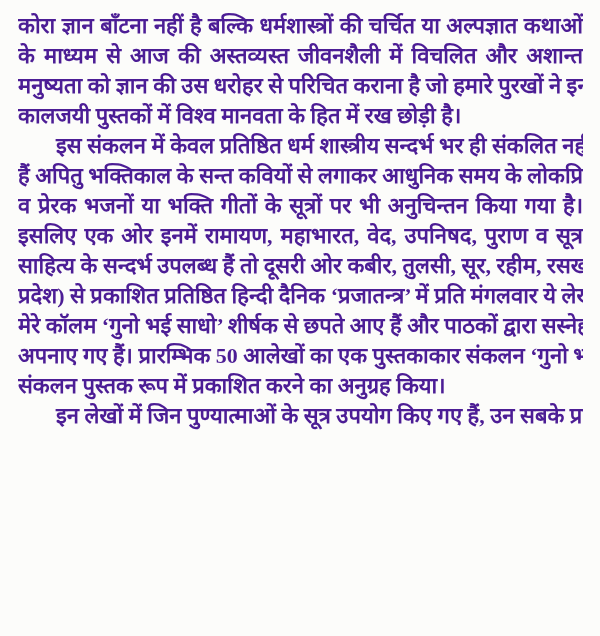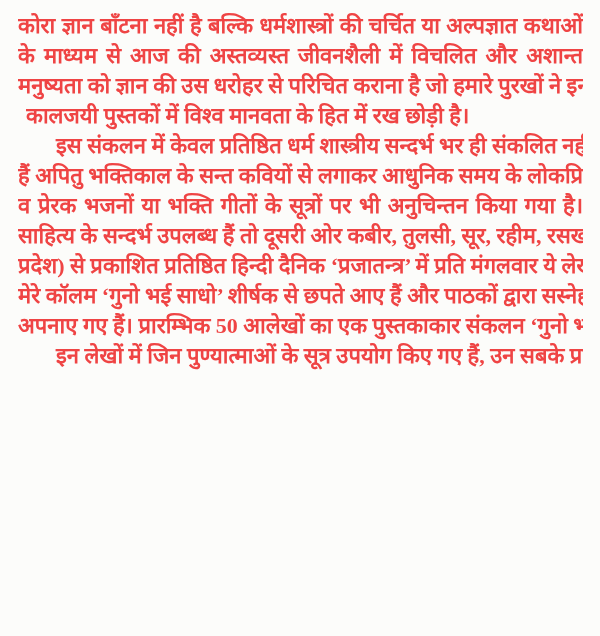--- a/index.html
+++ b/index.html
@@ -31,48 +31,49 @@
     line-height: 30px;
     height: 30px;
     overflow: hidden;
     text-align: justify;
     text-align-last: justify;
     white-space: nowrap;
   }
   .line.last {
     text-align: right;
     text-align-last: left;
-    margin-left: 8px;
   }
   .line.indent {
     padding-left: 38px;
   }
 </style>
 </head>
 <body style="background: rgb(252, 252, 250);">
 
-<div class="page" style="color: #ef4444;">
+<div class="page" style="color: #4c1d95;">
 
   <div class="para">
     <div class="line">कोरा ज्ञान बाँटना नहीं है बल्कि धर्मशास्त्रों की चर्चित या अल्पज्ञात कथाओं</div>
     <div class="line">के माध्यम से आज की अस्तव्यस्त जीवनशैली में विचलित और अशान्त</div>
     <div class="line">मनुष्यता को ज्ञान की उस धरोहर से परिचित कराना है जो हमारे पुरखों ने इन</div>
     <div class="line last">कालजयी पुस्तकों में विश्व मानवता के हित में रख छोड़ी है।</div>
   </div>
 
   <div class="para">
     <div class="line indent">इस संकलन में केवल प्रतिष्ठित धर्म शास्त्रीय सन्दर्भ भर ही संकलित नहीं</div>
     <div class="line">हैं अपितु भक्तिकाल के सन्त कवियों से लगाकर आधुनिक समय के लोकप्रिय</div>
     <div class="line">व प्रेरक भजनों या भक्ति गीतों के सूत्रों पर भी अनुचिन्तन किया गया है।</div>
+    <div class="line">इसलिए एक ओर इनमें रामायण, महाभारत, वेद, उपनिषद, पुराण व सूत्र</div>
     <div class="line">साहित्य के सन्दर्भ उपलब्ध हैं तो दूसरी ओर कबीर, तुलसी, सूर, रहीम, रसखान</div>
   </div>
 
   <div class="para">
     <div class="line">प्रदेश) से प्रकाशित प्रतिष्ठित हिन्दी दैनिक ‘प्रजातन्त्र’ में प्रति मंगलवार ये लेख</div>
     <div class="line">मेरे कॉलम ‘गुनो भई साधो’ शीर्षक से छपते आए हैं और पाठकों द्वारा सस्नेह</div>
     <div class="line">अपनाए गए हैं। प्रारम्भिक 50 आलेखों का एक पुस्तकाकार संकलन ‘गुनो भई</div>
+    <div class="line last">संकलन पुस्तक रूप में प्रकाशित करने का अनुग्रह किया।</div>
   </div>
 
   <div class="para">
     <div class="line indent">इन लेखों में जिन पुण्यात्माओं के सूत्र उपयोग किए गए हैं, उन सबके प्रति</div>
   </div>
 
 </div>
 
 </body></html>

